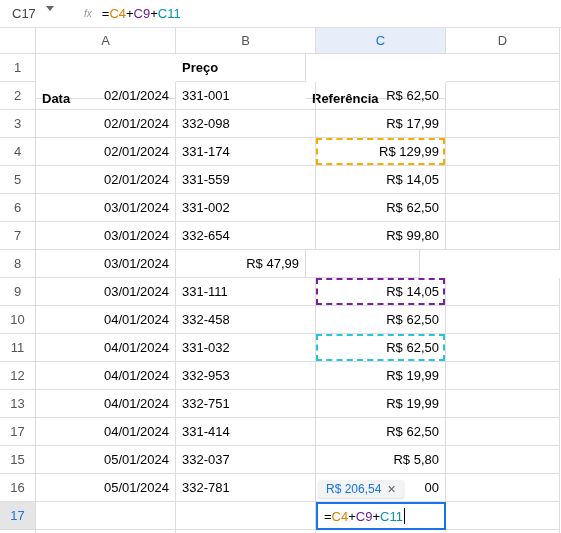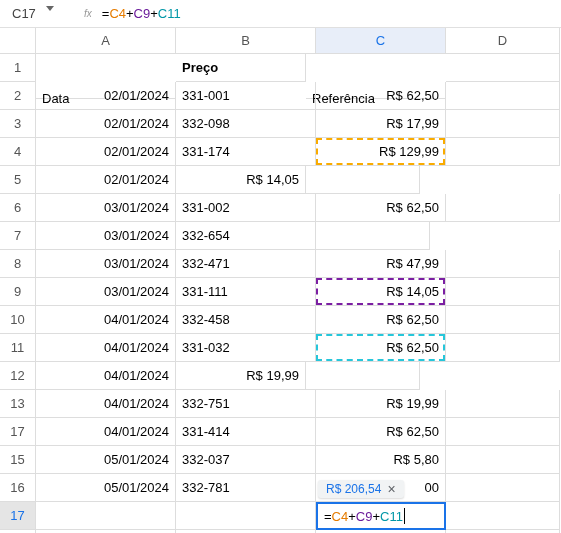--- a/index.html
+++ b/index.html
@@ -99,21 +99,21 @@
     align-items: center;
     font-size: 13px;
     color: #000;
     overflow: visible;
     position: relative;
   }
   .cA { width: 140px; justify-content: flex-end; }
   .cB { width: 140px; justify-content: flex-start; }
   .cC { width: 130px; justify-content: flex-end; }
   .cD { width: 114px; }
-  .hdr { font-weight: normal; justify-content: flex-start; margin-top: 44px; }
+  .hdr { font-weight: bold; justify-content: flex-start; margin-top: 44px; }
   .hdrC { font-weight: bold; justify-content: flex-start; }
   .colh.cA, .colh.cB, .colh.cC, .colh.cD { justify-content: center; }
   
   .dashed-orange::after {
     content: "";
     position: absolute;
     inset: 0;
     border: 2px dashed #f9ab00;
     pointer-events: none;
   }
@@ -227,43 +227,44 @@
     <div class="rowh">4</div>
     <div class="cell cA">02/01/2024</div>
     <div class="cell cB">331-174</div>
     <div class="cell cC dashed-orange">R$ 129,99</div>
     <div class="cell cD"></div>
   </div>
 
   <div class="grid-row">
     <div class="rowh">5</div>
     <div class="cell cA">02/01/2024</div>
+    <div class="cell cB">331-559</div>
     <div class="cell cC">R$ 14,05</div>
     <div class="cell cD"></div>
   </div>
 
   <div class="grid-row">
     <div class="rowh">6</div>
     <div class="cell cA">03/01/2024</div>
     <div class="cell cB">331-002</div>
     <div class="cell cC">R$ 62,50</div>
     <div class="cell cD"></div>
   </div>
 
   <div class="grid-row">
     <div class="rowh">7</div>
     <div class="cell cA">03/01/2024</div>
     <div class="cell cB">332-654</div>
+    <div class="cell cC">R$ 99,80</div>
     <div class="cell cD"></div>
   </div>
 
   <div class="grid-row">
     <div class="rowh">8</div>
     <div class="cell cA">03/01/2024</div>
-    <div class="cell cB">332-471</div>
     <div class="cell cC">R$ 47,99</div>
     <div class="cell cD"></div>
   </div>
 
   <div class="grid-row">
     <div class="rowh">9</div>
     <div class="cell cA">03/01/2024</div>
     <div class="cell cB">331-111</div>
     <div class="cell cC dashed-purple">R$ 14,05</div>
     <div class="cell cD"></div>
@@ -281,20 +282,21 @@
     <div class="rowh">11</div>
     <div class="cell cA">04/01/2024</div>
     <div class="cell cB">331-032</div>
     <div class="cell cC dashed-cyan">R$ 62,50</div>
     <div class="cell cD"></div>
   </div>
 
   <div class="grid-row">
     <div class="rowh">12</div>
     <div class="cell cA">04/01/2024</div>
+    <div class="cell cB">332-953</div>
     <div class="cell cC">R$ 19,99</div>
     <div class="cell cD"></div>
   </div>
 
   <div class="grid-row">
     <div class="rowh">13</div>
     <div class="cell cA">04/01/2024</div>
     <div class="cell cB">332-751</div>
     <div class="cell cC">R$ 19,99</div>
     <div class="cell cD"></div>

